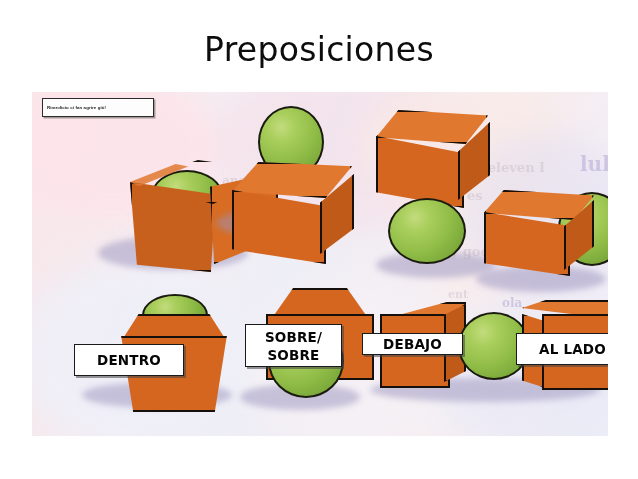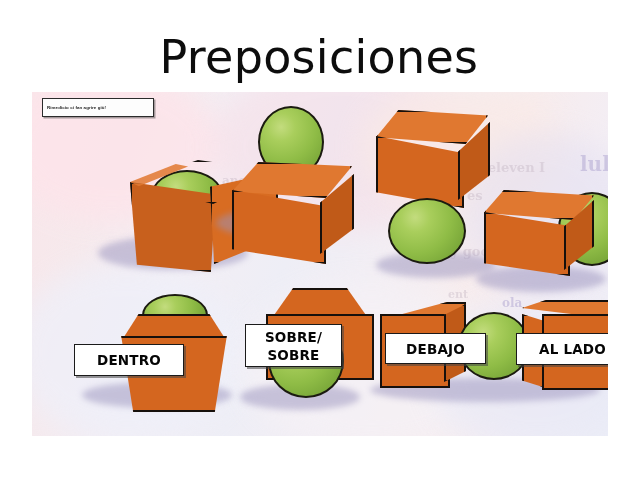--- a/index.html
+++ b/index.html
@@ -10,21 +10,21 @@
     font-family:"Liberation Sans", sans-serif;
     overflow:hidden;
     position:relative;
   }
 
   
   #page-title{
     position:absolute;
     left:0;top:30px;width:638px;
     text-align:center;
-    font-size:46px;
+    font-size:33px;
     font-weight:400;
     color:#0d0d0d;
     letter-spacing:0.3px;
     font-family:"DejaVu Sans","Liberation Sans",sans-serif;
   }
 
   
   #scan{
     position:absolute;
     left:32px;top:92px;
@@ -256,21 +256,21 @@
   </div>
 
   <div id="label-layer">
       <div class="label" style="left: 42px; top: 232px; width: 110px; height: 32px; margin-top: 20px;">
         <span class="l2">DENTRO</span>
       </div>
       <div class="label" style="left: 213px; top: 232px; width: 97px; height: 43px;">
         <span class="l2">SOBRE/</span>
         <span class="l2">SOBRE</span>
       </div>
-      <div class="label" style="left: 353px; top: 241px; width: 101px; height: 31px;">
+      <div class="label" style="left: 330px; top: 241px; width: 101px; height: 22px;">
         <span class="l2">DEBAJO</span>
       </div>
       <div class="label" style="left: 484px; top: 241px; width: 113px; height: 32px;">
         <span class="l2">AL LADO</span>
       </div>
     </div>
 
 </div>
 
 </body></html>

